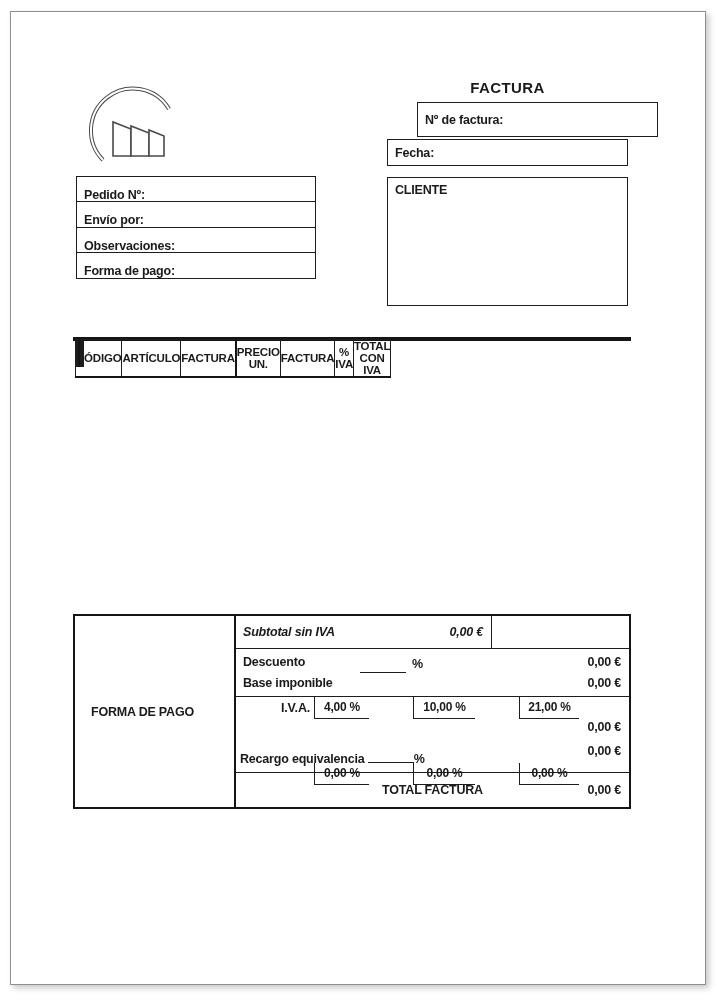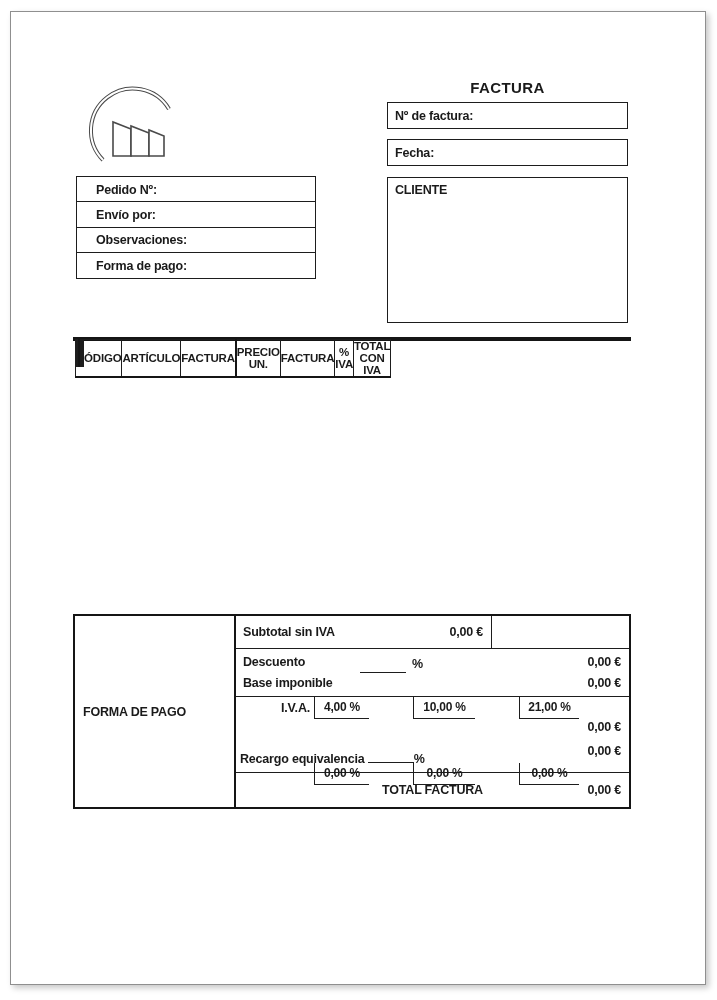--- a/index.html
+++ b/index.html
@@ -12,53 +12,53 @@
 
   
   .logo { left:70px; top:70px; width:108px; height:95px; }
   .title { left:376px; top:67px; width:241px; text-align:center;
     font-size:15px; letter-spacing:.4px; position:absolute; }
 
   .hbox { left:376px; width:241px; border:1.6px solid #1d1d1d; background:#fff;
     display:flex; align-items:center; }
   .hbox .lbl { position:static; font-size:12.5px; padding-left:7px; }
   .hbox .fill { position:static; flex:1; height:100%; }
-  .box-nfactura { top:90px;  height:27px; }
+  .box-nfactura { top:90px;  height:35px;margin-left:30px; }
   .box-fecha    { top:127px; height:27px; }
-  .box-cliente  { top:165px; height:146px; align-items:flex-start; }
+  .box-cliente  { top:165px; height:129px; align-items:flex-start; }
   .box-cliente .lbl { padding-top:5px; }
 
   .order-info { left:65px; top:164px; width:240px; }
-  .info-box { position:relative; display:flex; align-items:center;
+  .info-box { position:relative; display:flex; align-items:flex-end;
     width:240px; height:27px; border:1.6px solid #1d1d1d; margin-top:-1.6px;
-    background:#fff;padding-left:12px; }
+    background:#fff; }
   .info-box:first-child { margin-top:0; }
   .info-box .lbl { position:static; font-size:12.5px; padding-left:7px; }
   .info-box .fill { position:static; flex:1; height:100%; }
 
   
   table.items { left:62px; top:325px; width:558px; border-collapse:collapse;
     table-layout:fixed; border:2.6px solid #151515; position:absolute; }
   table.items th, table.items td { border:1.6px solid #1d1d1d; position:static;
     font-size:11.5px; text-align:center; overflow:hidden; }
   table.items th { height:27px; border-bottom:2.5px solid #151515; font-weight:700; }
   table.items td { height:27px; }
   table.items th.sep, table.items td.sep { border-right:2.5px solid #151515; }
 
   
   .totals { left:62px; top:602px; width:558px; height:195px;
     border:2px solid #151515; background:#fff; }
   .payment-cell { left:0; top:0; width:161px; height:100%;
     border-right:2px solid #151515; display:flex; align-items:center; }
-  .payment-cell span { position:static; font-size:12.5px; padding-left:8px; }
+  .payment-cell span { position:static; font-size:12.5px; padding-left:16px; }
 
   .t-rowA { left:161px; top:0; right:0; height:33px; border-bottom:1.6px solid #1d1d1d; }
   .t-rowA .subcell { left:0; top:0; width:256px; height:100%;
     border-right:1.6px solid #1d1d1d; display:flex; align-items:center;
-    justify-content:space-between; }
+    justify-content:space-between;font-style:italic; }
   .t-rowA .subcell span { position:static; font-size:12.5px; }
   .t-rowA .subcell .lbl { padding-left:7px; }
   .t-rowA .subcell .val { padding-right:8px; }
   .t-rowA .deadcell { left:256px; top:0; right:0; height:100%; }
 
   .t-rowB { left:161px; top:33px; right:0; height:48px; border-bottom:1.6px solid #1d1d1d; }
   .t-rowB .lbl1 { left:7px; top:6px;  font-size:12.5px; }
   .t-rowB .lbl2 { left:7px; top:27px; font-size:12.5px; }
   .t-rowB .blank { left:124px; top:6px; width:46px; height:18px;
     border-bottom:1.6px solid #1d1d1d; }

